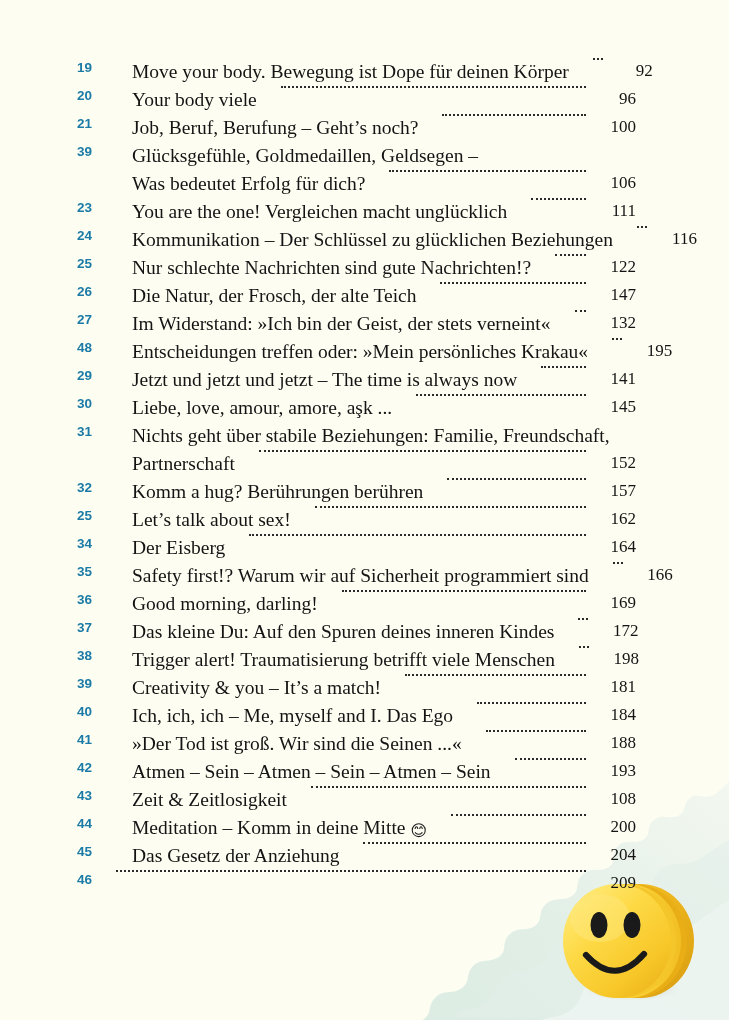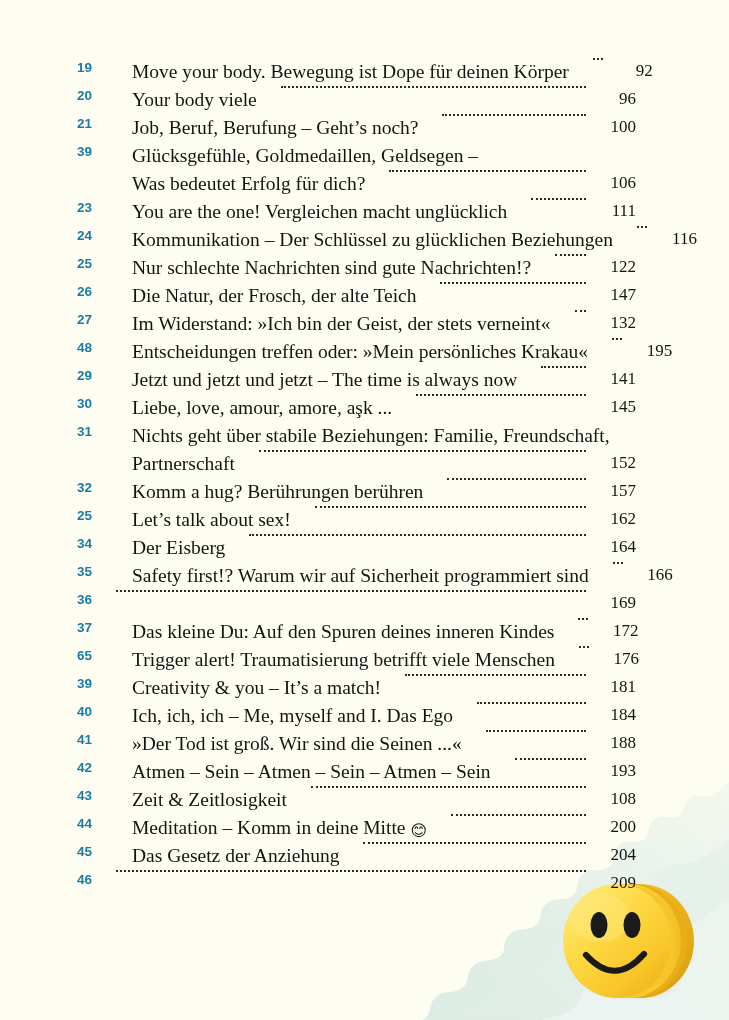--- a/index.html
+++ b/index.html
@@ -287,34 +287,35 @@
       <div class="toc-page">164</div>
     </div>
     <div class="toc-row">
       <div class="toc-num">35</div>
       <div class="toc-title">Safety first!? Warum wir auf Sicherheit programmiert sind</div>
       <div class="toc-leader"></div>
       <div class="toc-page">166</div>
     </div>
     <div class="toc-row">
       <div class="toc-num">36</div>
+      <div class="toc-title">Good morning, darling!</div>
       <div class="toc-leader"></div>
       <div class="toc-page">169</div>
     </div>
     <div class="toc-row">
       <div class="toc-num">37</div>
       <div class="toc-title">Das kleine Du: Auf den Spuren deines inneren Kindes</div>
       <div class="toc-leader"></div>
       <div class="toc-page">172</div>
     </div>
     <div class="toc-row">
-      <div class="toc-num">65</div>
+      <div class="toc-num">38</div>
       <div class="toc-title">Trigger alert! Traumatisierung betrifft viele Menschen</div>
       <div class="toc-leader"></div>
-      <div class="toc-page">176</div>
+      <div class="toc-page">198</div>
     </div>
     <div class="toc-row">
       <div class="toc-num">39</div>
       <div class="toc-title">Creativity &amp; you – It’s a match!</div>
       <div class="toc-leader"></div>
       <div class="toc-page">181</div>
     </div>
     <div class="toc-row">
       <div class="toc-num">40</div>
       <div class="toc-title">Ich, ich, ich – Me, myself and I. Das Ego</div>

